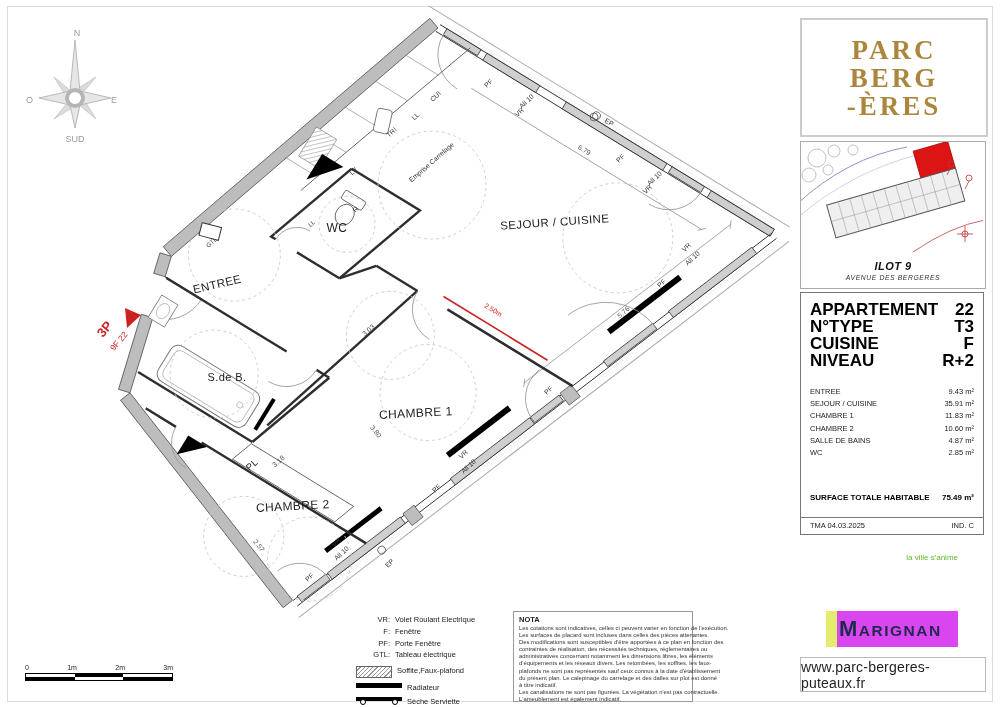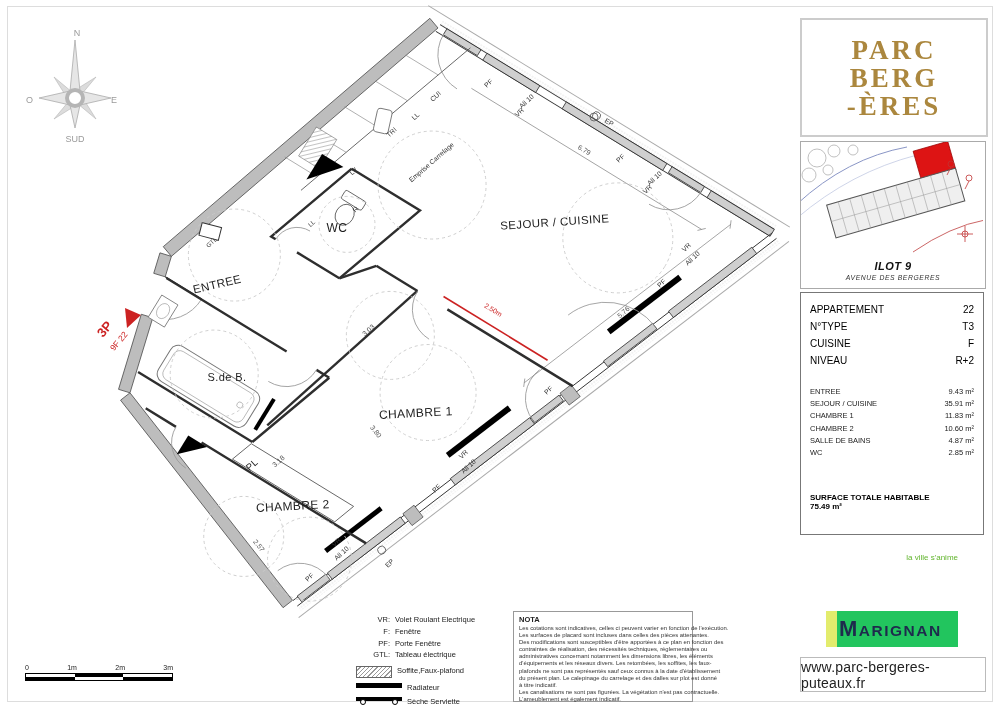--- a/index.html
+++ b/index.html
@@ -17,30 +17,30 @@
   .thin{stroke:#555;stroke-width:.8;fill:none;}
   .arc{stroke:#999;stroke-width:.8;fill:none;}
   
   .box{position:absolute;background:#fff;}
   .logoBox{left:800px;top:18px;width:184px;height:115px;border:2px solid #ccc;display:flex;align-items:center;justify-content:center;}
   .logoTxt{font-family:"Liberation Serif",serif;font-weight:bold;color:#ab873e;font-size:27px;line-height:28px;text-align:center;letter-spacing:3px;}
   .mapBox{left:800px;top:141px;width:184px;height:146px;border:1px solid #aaa;font-style:italic;}
   .ilot{text-align:center;font-weight:bold;font-size:11px;color:#111;margin-top:2px;letter-spacing:.5px;}
   .avenue{text-align:center;font-size:6.8px;color:#333;letter-spacing:.6px;margin-top:2px;}
   .infoBox{left:800px;top:292px;width:184px;height:243px;border:1px solid #777;box-sizing:border-box;padding:8px 9px 0 9px;}
-  .irow{display:flex;justify-content:space-between;font-weight:normal;font-size:10px;color:#000;line-height:17px;}
+  .irow{display:flex;justify-content:space-between;font-weight:bold;font-size:17px;color:#000;line-height:17px;}
   .arow{display:flex;justify-content:space-between;font-size:7.5px;color:#222;line-height:12.2px;}
   .areas{margin-top:17px;}
-  .trow{display:flex;justify-content:space-between;font-size:8px;font-weight:bold;color:#000;margin-top:34px;flex-direction:column;}
+  .trow{display:flex;justify-content:space-between;font-size:8px;font-weight:bold;color:#000;margin-top:34px;}
   .meta{position:absolute;left:0;bottom:0;width:100%;border-top:1px solid #777;box-sizing:border-box;padding:3px 9px 4px 9px;display:flex;justify-content:space-between;font-size:7.5px;color:#222;}
   .quanim{left:822px;top:556px;width:140px;height:46px;position:absolute;text-align:center;}
   .qname{font-weight:bold;font-size:27px;color:#15525a;letter-spacing:0;position:relative;display:inline-block;}
   .qleaf{position:absolute;right:13px;top:-7px;width:9px;height:11px;background:#62b52e;border-radius:0 90% 0 90%;transform:rotate(8deg);}
   .qtag{font-size:8px;color:#62b52e;text-align:right;margin-top:-3px;padding-right:4px;}
-  .marignan{left:826px;top:611px;width:132px;height:36px;position:absolute;background:#22c55e;display:flex;align-items:center;}
+  .marignan{left:826px;top:611px;width:132px;height:36px;position:absolute;background:#d946ef;display:flex;align-items:center;}
   .mstripe{width:11px;height:36px;background:#e3ec6d;}
   .mname{font-weight:bold;color:#1e2a4d;font-size:15.5px;letter-spacing:1.5px;margin-left:2px;}
   .mname::first-letter{font-size:22px;}
   .webBox{left:800px;top:657px;width:184px;height:33px;border:1px solid #bbb;display:flex;align-items:center;justify-content:center;font-size:14px;color:#222;letter-spacing:.2px;}
   
   .legend{position:absolute;left:348px;top:614px;width:162px;}
   .lrow{display:flex;line-height:11.8px;}
   .labbr{width:42px;text-align:right;padding-right:5px;font-size:7.5px;color:#222;}
   .llab{font-size:7.5px;color:#222;}
   .swrow{display:flex;align-items:flex-start;margin-top:5px;}
@@ -436,20 +436,24 @@
       </div>
     <div class="arow">
         <span>WC</span>
         <span>2.85 m²</span>
       </div>
   </div>
   <div class="trow">
       <span>SURFACE TOTALE HABITABLE</span>
       <span>75.49 m²</span>
     </div>
+  <div class="meta">
+      <span>TMA  04.03.2025</span>
+      <span>IND. C</span>
+    </div>
 </div>
 
 <div class="quanim">
   <div class="qtag">la ville s'anime</div>
 </div>
 
 <div class="marignan">
   <span class="mstripe"></span>
   <span class="mname">MARIGNAN</span>
 </div>

